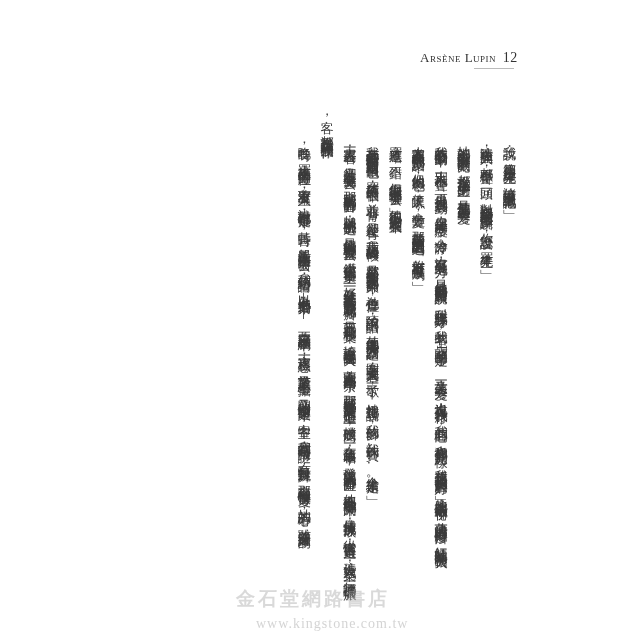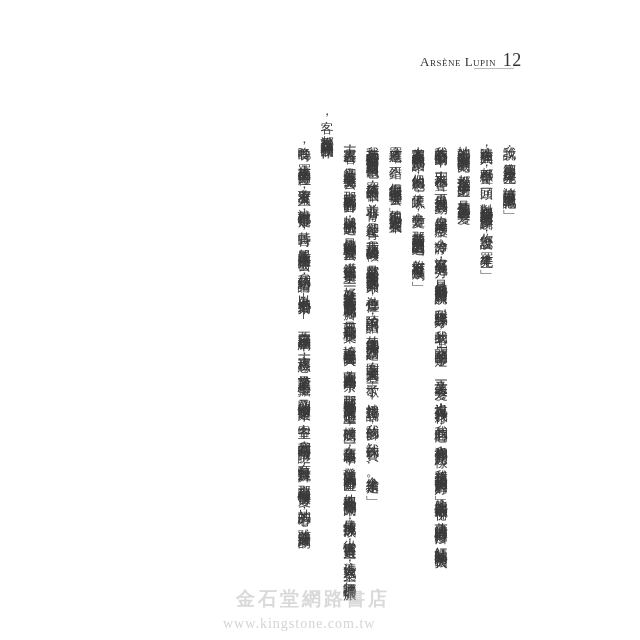--- a/index.html
+++ b/index.html
@@ -4,21 +4,21 @@
 <style>
   html, body { margin: 0; padding: 0; background: #ffffff; }
   body { width: 640px; height: 640px; position: relative; overflow: hidden; font-family: "DejaVu Serif", serif; }
   .page { position: absolute; left: 0; top: 0; width: 640px; height: 640px; background: #fff; }
   .header {
     position: absolute; left: 420px; top: 50px; width: 110px; height: 20px;
     font-family: "Liberation Serif", serif; color: #333; font-size: 13px;
     letter-spacing: 0.5px;
   }
   .header .title { font-variant: small-caps; }
-  .header .pgnum { font-size: 18px; margin-left: 3px; }
+  .header .pgnum { font-size: 14px; margin-left: 3px; }
   .header-rule { position: absolute; left: 474px; top: 68px; width: 40px; height: 1px; background: #bbb; }
   .body-text {
     position: absolute; top: 110px; right: 120px;
     height: 480px;
     writing-mode: vertical-rl;
     font-family: "DejaVu Serif", serif;
     font-size: 13.2px;
     line-height: 22.8px;
     letter-spacing: 1.1px;
     color: #3a3a3a;
@@ -28,21 +28,21 @@
     position: absolute; left: 260px; top: 505px;
     font-family: "Liberation Sans", sans-serif; font-size: 54px; font-style: italic;
     color: rgba(180,180,180,0.35); letter-spacing: 2px; pointer-events: none;
   }
   .watermark-cn {
     position: absolute; left: 236px; top: 586px;
     font-family: "DejaVu Serif", serif; font-size: 19px; font-weight: bold;
     color: rgba(170,170,170,0.45); letter-spacing: 3px; pointer-events: none;
   }
   .watermark-url {
-    position: absolute; left: 223px; top: 616px;
+    position: absolute; left: 256px; top: 616px;
     font-family: "Liberation Serif", serif; font-size: 14px;
     color: rgba(170,170,170,0.5); letter-spacing: 1px; pointer-events: none;
   }
 </style>
 </head>
 <body>
 
 <div class="page">
   <div class="header">
     <span class="title">Arsène Lupin</span>

